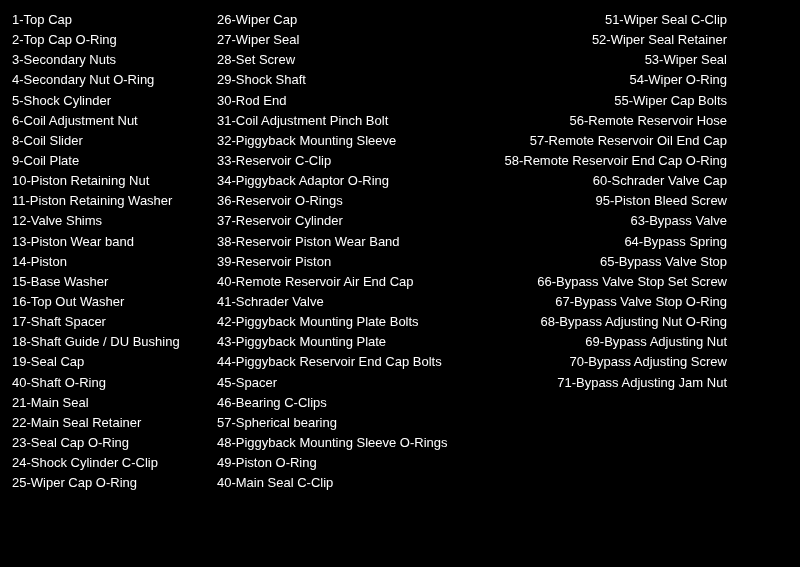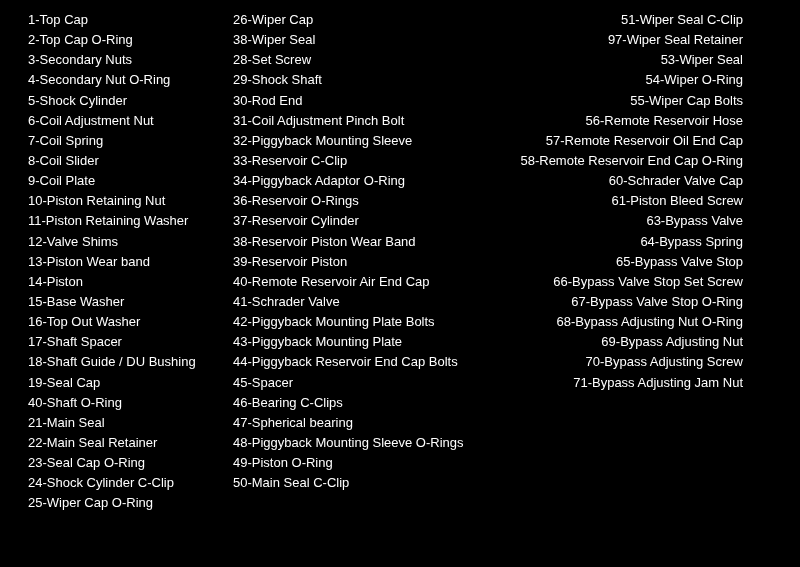--- a/index.html
+++ b/index.html
@@ -13,41 +13,40 @@
       padding: 10px 12px;
     }
     .columns-wrapper {
       display: flex;
       gap: 0;
     }
     .col {
       flex: 0 0 auto;
       padding-right: 10px;
     }
-    .col1 { width: 205px; margin-left: 16px; }
+    .col1 { width: 205px; }
     .col2 { width: 255px; }
     .col3 { width: 265px; text-align: right; }
     
     .item-wrap {
       line-height: 1.55;
       white-space: normal;
     }
   </style>
 </head>
 <body>
 
 <div class="columns-wrapper">
   <div class="col col1" id="col1-container">
       <div class="item-wrap">1-Top Cap</div>
       <div class="item-wrap">2-Top Cap O-Ring</div>
       <div class="item-wrap">3-Secondary Nuts</div>
       <div class="item-wrap">4-Secondary Nut O-Ring</div>
       <div class="item-wrap">5-Shock Cylinder</div>
       <div class="item-wrap">6-Coil Adjustment Nut</div>
-      <div class="item-wrap">7-Coil Spring</div>
       <div class="item-wrap">8-Coil Slider</div>
       <div class="item-wrap">9-Coil Plate</div>
       <div class="item-wrap">10-Piston Retaining Nut</div>
       <div class="item-wrap">11-Piston Retaining Washer</div>
       <div class="item-wrap">12-Valve Shims</div>
       <div class="item-wrap">13-Piston Wear band</div>
       <div class="item-wrap">14-Piston</div>
       <div class="item-wrap">15-Base Washer</div>
       <div class="item-wrap">16-Top Out Washer</div>
       <div class="item-wrap">17-Shaft Spacer</div>
@@ -55,55 +54,55 @@
       <div class="item-wrap">19-Seal Cap</div>
       <div class="item-wrap">40-Shaft O-Ring</div>
       <div class="item-wrap">21-Main Seal</div>
       <div class="item-wrap">22-Main Seal Retainer</div>
       <div class="item-wrap">23-Seal Cap O-Ring</div>
       <div class="item-wrap">24-Shock Cylinder C-Clip</div>
       <div class="item-wrap">25-Wiper Cap O-Ring</div>
     </div>
   <div class="col col2" id="col2-container">
       <div class="item-wrap">26-Wiper Cap</div>
-      <div class="item-wrap">38-Wiper Seal</div>
+      <div class="item-wrap">27-Wiper Seal</div>
       <div class="item-wrap">28-Set Screw</div>
       <div class="item-wrap">29-Shock Shaft</div>
       <div class="item-wrap">30-Rod End</div>
       <div class="item-wrap">31-Coil Adjustment Pinch Bolt</div>
       <div class="item-wrap">32-Piggyback Mounting Sleeve</div>
       <div class="item-wrap">33-Reservoir C-Clip</div>
       <div class="item-wrap">34-Piggyback Adaptor O-Ring</div>
       <div class="item-wrap">36-Reservoir O-Rings</div>
       <div class="item-wrap">37-Reservoir Cylinder</div>
       <div class="item-wrap">38-Reservoir Piston Wear Band</div>
       <div class="item-wrap">39-Reservoir Piston</div>
       <div class="item-wrap">40-Remote Reservoir Air End Cap</div>
       <div class="item-wrap">41-Schrader Valve</div>
       <div class="item-wrap">42-Piggyback Mounting Plate Bolts</div>
       <div class="item-wrap">43-Piggyback Mounting Plate</div>
       <div class="item-wrap">44-Piggyback Reservoir End Cap Bolts</div>
       <div class="item-wrap">45-Spacer</div>
       <div class="item-wrap">46-Bearing C-Clips</div>
-      <div class="item-wrap">47-Spherical bearing</div>
+      <div class="item-wrap">57-Spherical bearing</div>
       <div class="item-wrap">48-Piggyback Mounting Sleeve O-Rings</div>
       <div class="item-wrap">49-Piston O-Ring</div>
-      <div class="item-wrap">50-Main Seal C-Clip</div>
+      <div class="item-wrap">40-Main Seal C-Clip</div>
     </div>
   <div class="col col3" id="col3-container">
       <div class="item-wrap">51-Wiper Seal C-Clip</div>
-      <div class="item-wrap">97-Wiper Seal Retainer</div>
+      <div class="item-wrap">52-Wiper Seal Retainer</div>
       <div class="item-wrap">53-Wiper Seal</div>
       <div class="item-wrap">54-Wiper O-Ring</div>
       <div class="item-wrap">55-Wiper Cap Bolts</div>
       <div class="item-wrap">56-Remote Reservoir Hose</div>
       <div class="item-wrap">57-Remote Reservoir Oil End Cap</div>
       <div class="item-wrap">58-Remote Reservoir End Cap O-Ring</div>
       <div class="item-wrap">60-Schrader Valve Cap</div>
-      <div class="item-wrap">61-Piston Bleed Screw</div>
+      <div class="item-wrap">95-Piston Bleed Screw</div>
       <div class="item-wrap">63-Bypass Valve</div>
       <div class="item-wrap">64-Bypass Spring</div>
       <div class="item-wrap">65-Bypass Valve Stop</div>
       <div class="item-wrap">66-Bypass Valve Stop Set Screw</div>
       <div class="item-wrap">67-Bypass Valve Stop O-Ring</div>
       <div class="item-wrap">68-Bypass Adjusting Nut O-Ring</div>
       <div class="item-wrap">69-Bypass Adjusting Nut</div>
       <div class="item-wrap">70-Bypass Adjusting Screw</div>
       <div class="item-wrap">71-Bypass Adjusting Jam Nut</div>
     </div>

